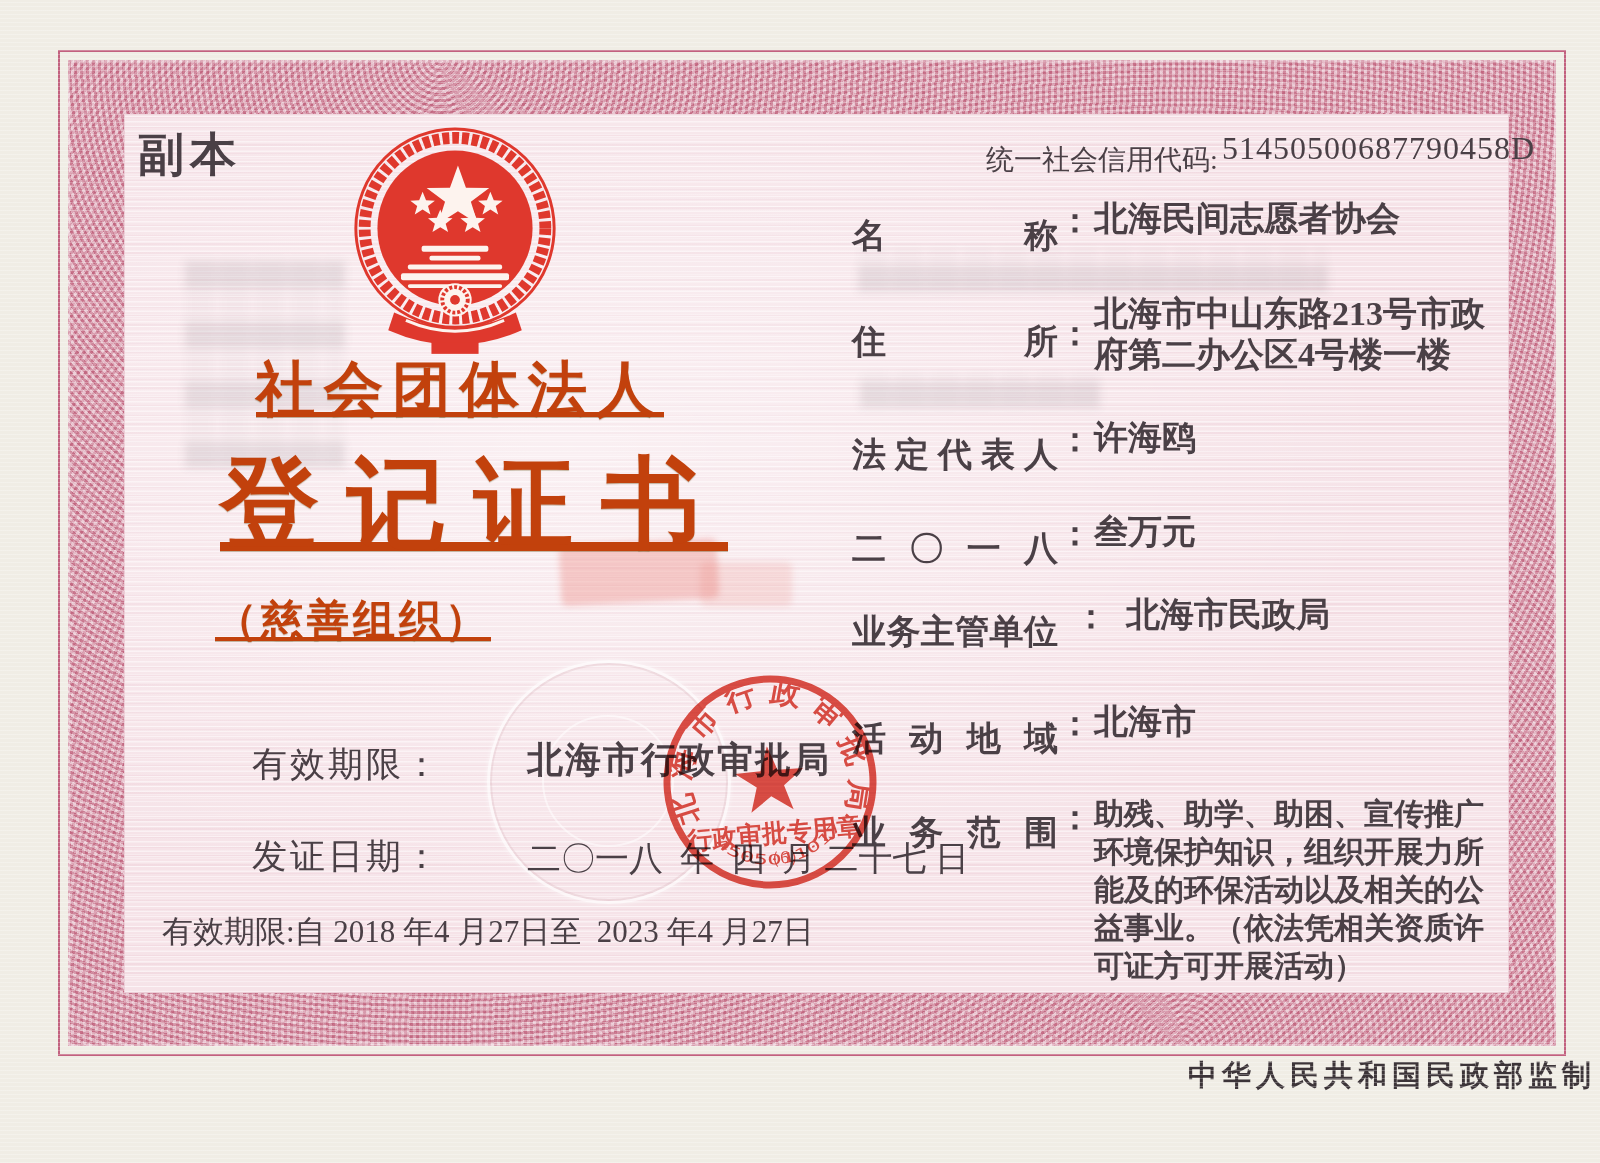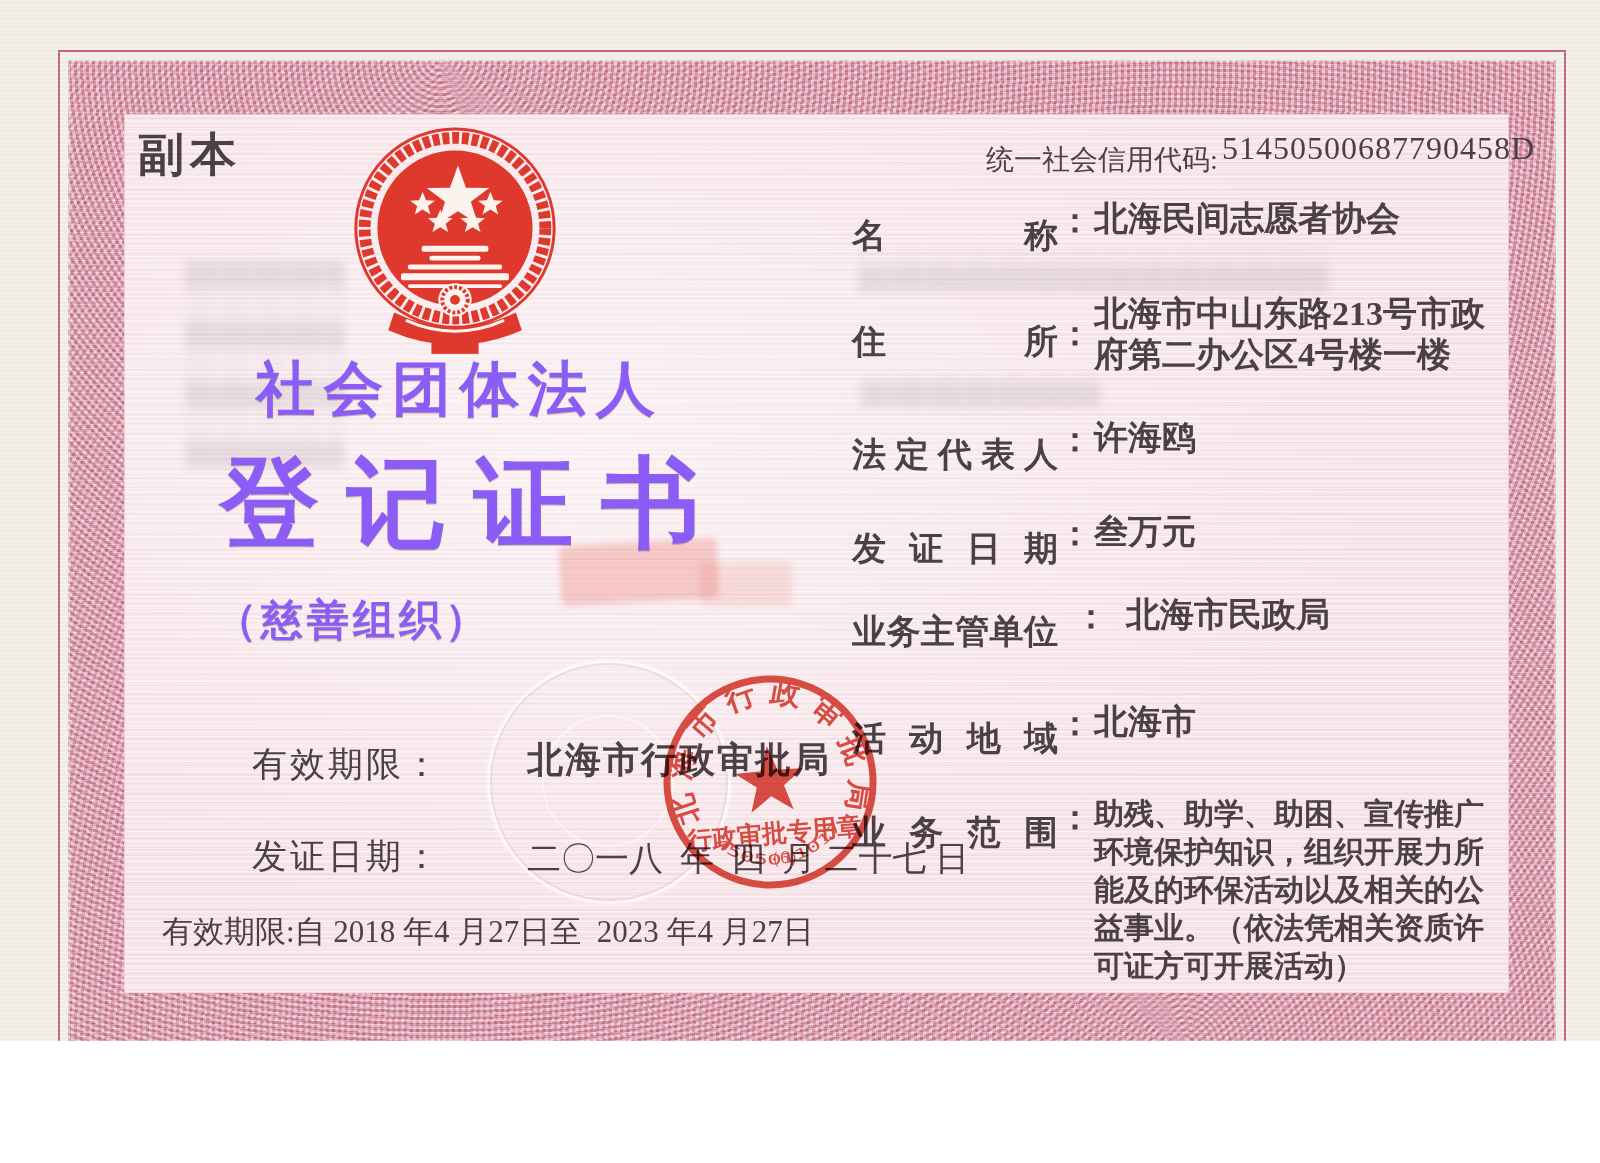--- a/index.html
+++ b/index.html
@@ -1,17 +1,17 @@
 <!DOCTYPE html>
 <html><head>
 <meta charset="utf-8">
 <style>
   html,body{margin:0;padding:0;}
   body{font-family:"Liberation Serif","DejaVu Serif",serif;}
-  .paper{position:relative;width:1600px;height:1041px;background:#f0ede5;overflow:hidden;}
+  .paper{position:relative;width:1600px;height:1163px;background:#f0ede5;overflow:hidden;}
   .paper::after{content:"";position:absolute;inset:0;pointer-events:none;
     background:repeating-linear-gradient(0deg,rgba(255,255,255,.25) 0 1px,transparent 1px 4px);}
   
   .rule{position:absolute;left:58px;top:50px;width:1508px;height:1006px;
     border:2px solid #c2617f;box-sizing:border-box;}
   
   .band{position:absolute;left:68px;top:60px;width:1488px;height:986px;
     background-color:#d58ca3;
     background-image:
       repeating-radial-gradient(circle at 25% 0,rgba(255,255,255,.30) 0 3px,rgba(186,86,112,.30) 3px 6px),
@@ -25,21 +25,21 @@
     background-image:
       radial-gradient(ellipse at 32% 38%,rgba(255,255,255,.45),transparent 62%),
       repeating-linear-gradient(0deg,rgba(255,255,255,.5) 0 1px,transparent 1px 5px),
       repeating-linear-gradient(0deg,rgba(214,150,170,.10) 0 2px,transparent 2px 9px);
     box-shadow:0 0 0 1px #eccdd6;}
   .ink{color:#4a4046;}
   .abs{position:absolute;}
   .copy-label{left:138px;top:124px;font-size:46px;font-weight:700;letter-spacing:6px;z-index:2;}
   .cc-label{left:986px;top:141px;font-size:28px;z-index:2;}
   .cc-value{left:1222px;top:130px;font-size:32px;letter-spacing:1px;z-index:2;font-family:"Liberation Serif","DejaVu Serif",serif;}
-  .gold{color:#8b5cf6;text-shadow:0 1px 1px rgba(92,66,8,.35);}
+  .gold{color:#c2410c;text-shadow:0 1px 1px rgba(92,66,8,.35);text-decoration:underline;}
   .org-type{left:215px;top:350px;width:490px;text-align:center;font-size:59px;font-weight:700;letter-spacing:9px;z-index:2;}
   .main-title{left:165px;top:438px;width:590px;text-align:center;font-size:99px;font-weight:700;letter-spacing:28px;text-indent:28px;z-index:2;}
   .subtitle{left:215px;top:592px;width:490px;font-size:42px;font-weight:700;letter-spacing:4px;z-index:2;}
   .issuer-label{left:252px;top:741px;font-size:35px;letter-spacing:3px;z-index:2;}
   .issuer-value{left:527px;top:736px;font-size:36px;font-weight:700;letter-spacing:2px;z-index:2;}
   .date-label{left:252px;top:833px;font-size:35px;letter-spacing:3px;z-index:2;}
   .date-value{left:527px;top:836px;font-size:34px;white-space:pre;z-index:2;}
   .validity{left:162px;top:911px;font-size:31px;white-space:pre;z-index:2;}
   .footer-note{left:1188px;top:1056px;font-size:29px;font-weight:700;letter-spacing:5px;color:#3c3438;}
   
@@ -123,21 +123,21 @@
     <span class="f-label ink">住所</span>
     <span class="f-colon ink">：</span>
     <span class="f-value ink">北海市中山东路213号市政府第二办公区4号楼一楼</span>
   </div>
   <div class="row" style="top:417px;">
     <span class="f-label ink">法定代表人</span>
     <span class="f-colon ink">：</span>
     <span class="f-value ink">许海鸥</span>
   </div>
   <div class="row" style="top:511px;">
-    <span class="f-label ink">发证日期</span>
+    <span class="f-label ink">二〇一八</span>
     <span class="f-colon ink">：</span>
     <span class="f-value ink">叁万元</span>
   </div>
   <div class="row" style="top:594px;gap:16px;">
     <span class="f-label ink">业务主管单位</span>
     <span class="f-colon ink">：</span>
     <span class="f-value ink">北海市民政局</span>
   </div>
   <div class="row" style="top:701px;">
     <span class="f-label ink">活动地域</span>

